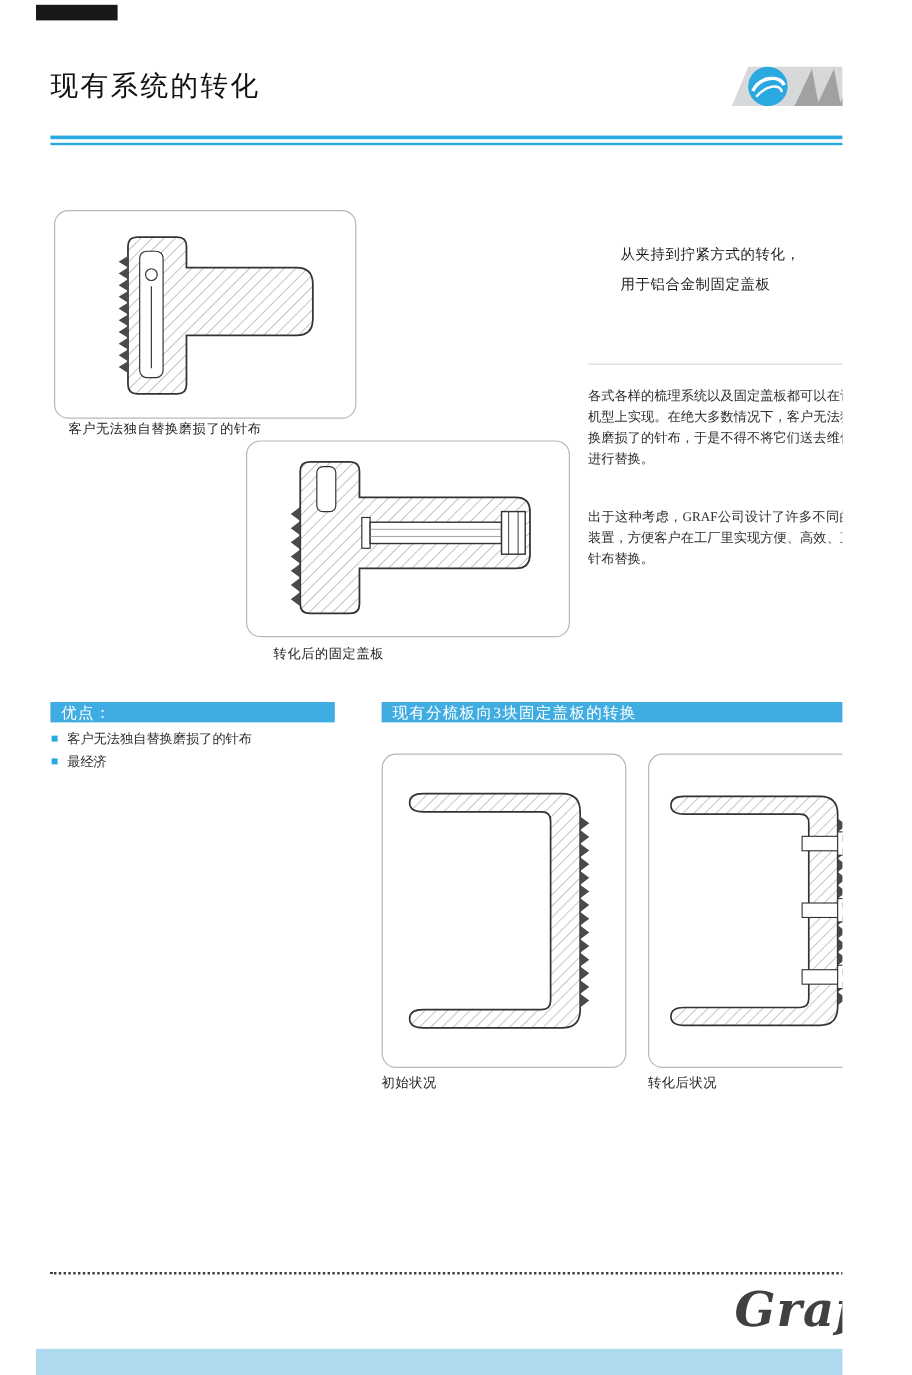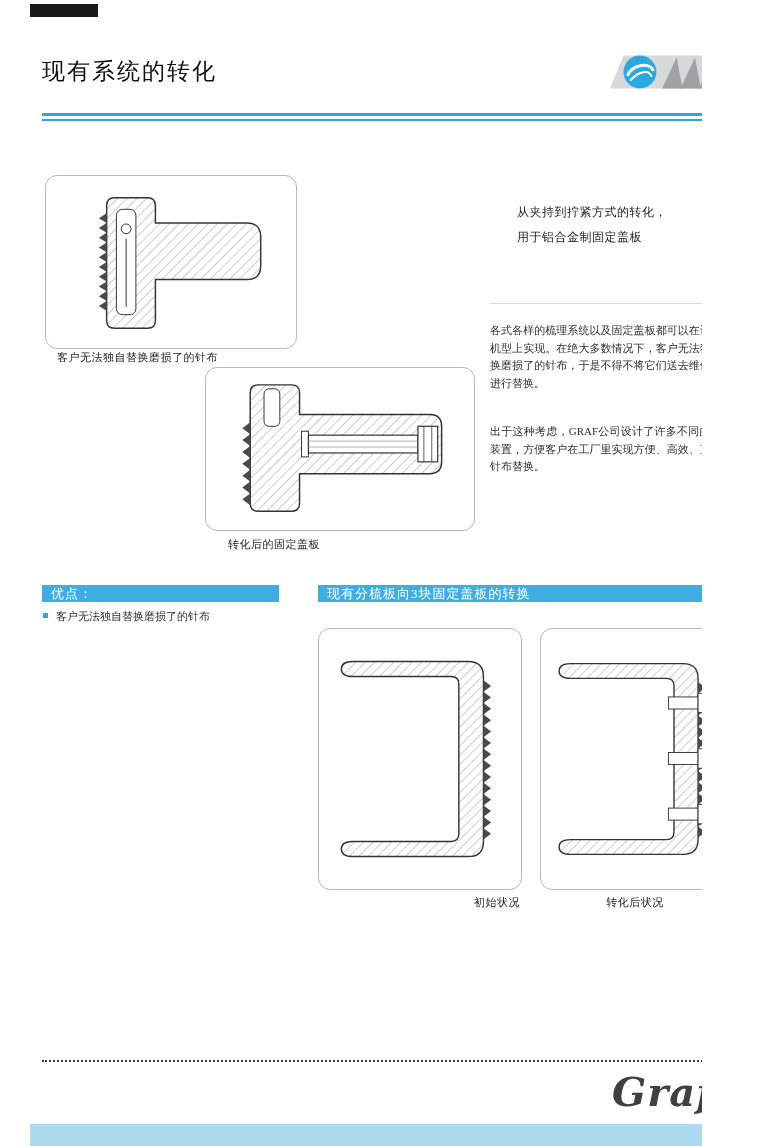--- a/index.html
+++ b/index.html
@@ -18,22 +18,22 @@
   
   .figbox{border:1px solid #b8b8b8;border-radius:12px;background:#fff;
           display:flex;align-items:center;justify-content:center;}
   .fig1{left:45px;top:175px;width:250px;height:172px;}
   .fig2{left:205px;top:367px;width:268px;height:162px;}
   .fig3{left:318px;top:628px;width:202px;height:260px;}
   .fig4{left:540px;top:628px;width:190px;height:260px;}
   .caption{font-size:11px;color:#222;letter-spacing:0.5px;}
   .cap1{left:57px;top:350px;}
   .cap2{left:228px;top:537px;}
-  .cap3{left:318px;top:895px;width:202px;text-align:right;}
-  .cap4{left:540px;top:895px;width:190px;text-align:center;}
+  .cap3{left:318px;top:895px;width:202px;text-align:left;}
+  .cap4{left:540px;top:895px;width:190px;text-align:left;}
 
   
   .intro-heading{left:490px;top:200px;width:245px;font-size:12px;line-height:25px;color:#1d1d1d;letter-spacing:0.5px;margin-left:27px;}
   .intro-rule{left:490px;top:303px;width:240px;height:1px;background:#d9d9d9;}
   .para{left:490px;width:243px;font-size:11px;line-height:17.5px;text-align:justify;color:#2e2e2e;}
   .para1{top:311px;}
   .para2{top:412px;}
 
   
   .bluebar{background:#3FADE2;color:#ffffff;font-size:13px;line-height:17px;height:17px;
@@ -127,20 +127,24 @@
   </div>
   <div class="abs intro-rule"></div>
   <p class="abs para para1">各式各样的梳理系统以及固定盖板都可以在许多老机型上实现。在绝大多数情况下，客户无法独自替换磨损了的针布，于是不得不将它们送去维修车间进行替换。</p>
   <p class="abs para para2">出于这种考虑，GRAF公司设计了许多不同的替换装置，方便客户在工厂里实现方便、高效、直接的针布替换。</p>
 
   <div class="abs bluebar adv-bar">优点：</div>
   <div class="abs adv-list">
     <div class="adv-item">
       <span class="bullet"></span>
       <span>客户无法独自替换磨损了的针布</span>
+    </div>
+    <div class="adv-item">
+      <span class="bullet"></span>
+      <span>最经济</span>
     </div>
   </div>
 
   <div class="abs bluebar panel-bar">现有分梳板向3块固定盖板的转换</div>
 
   <div class="abs figbox fig3">
     <svg viewBox="0 0 190 250" width="180" height="240">
       <defs>
         <pattern id="h3" width="7" height="7" patternUnits="userSpaceOnUse" patternTransform="rotate(45)">
           <rect width="7" height="7" fill="#ffffff"></rect>

